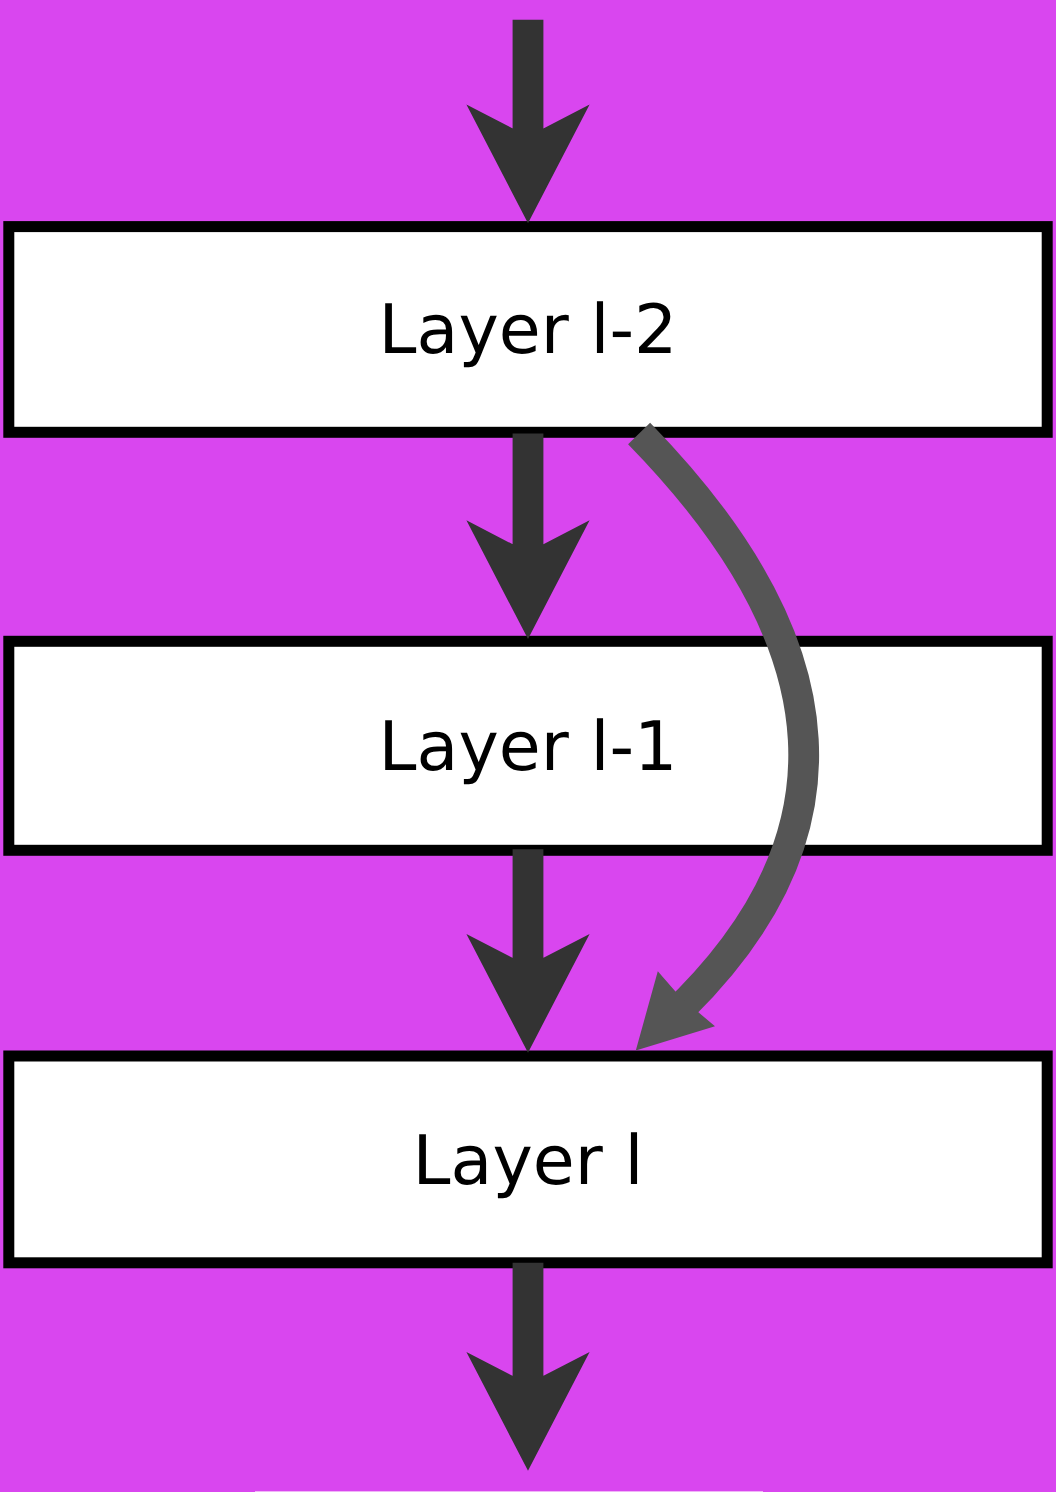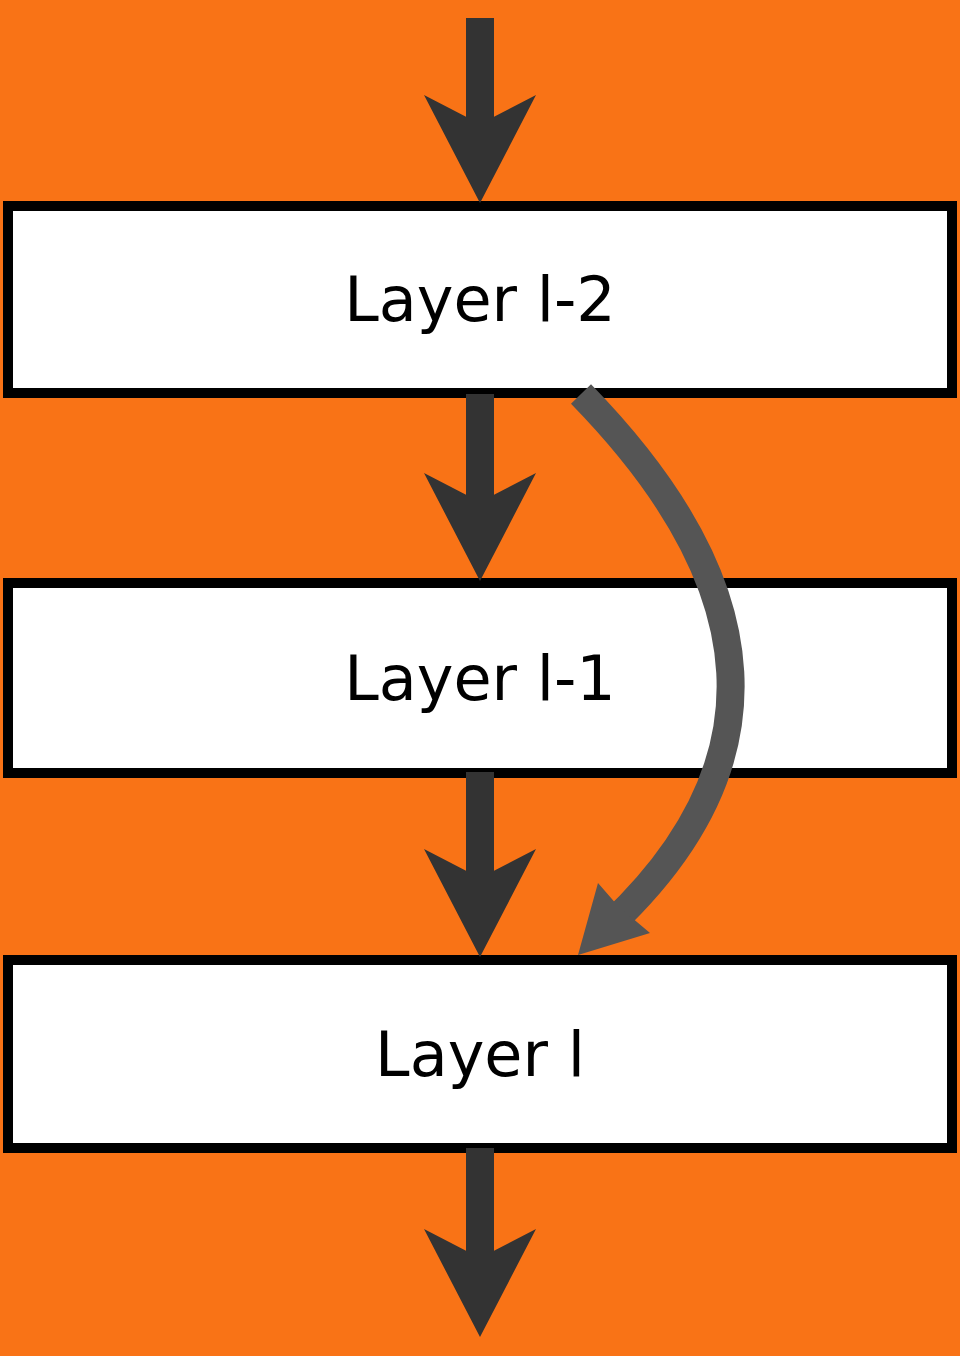--- a/index.html
+++ b/index.html
@@ -4,21 +4,21 @@
 <style>
   html, body {
     margin: 0;
     padding: 0;
     background: #ffffff;
   }
   .stage {
     position: relative;
     width: 960px;
     height: 1356px;
-    background: #f97316;
+    background: #d946ef;
     overflow: hidden;
   }
   svg {
     display: block;
   }
   .box-label {
     font-family: "DejaVu Sans", "Liberation Sans", sans-serif;
     font-size: 62px;
     font-weight: 400;
   }

